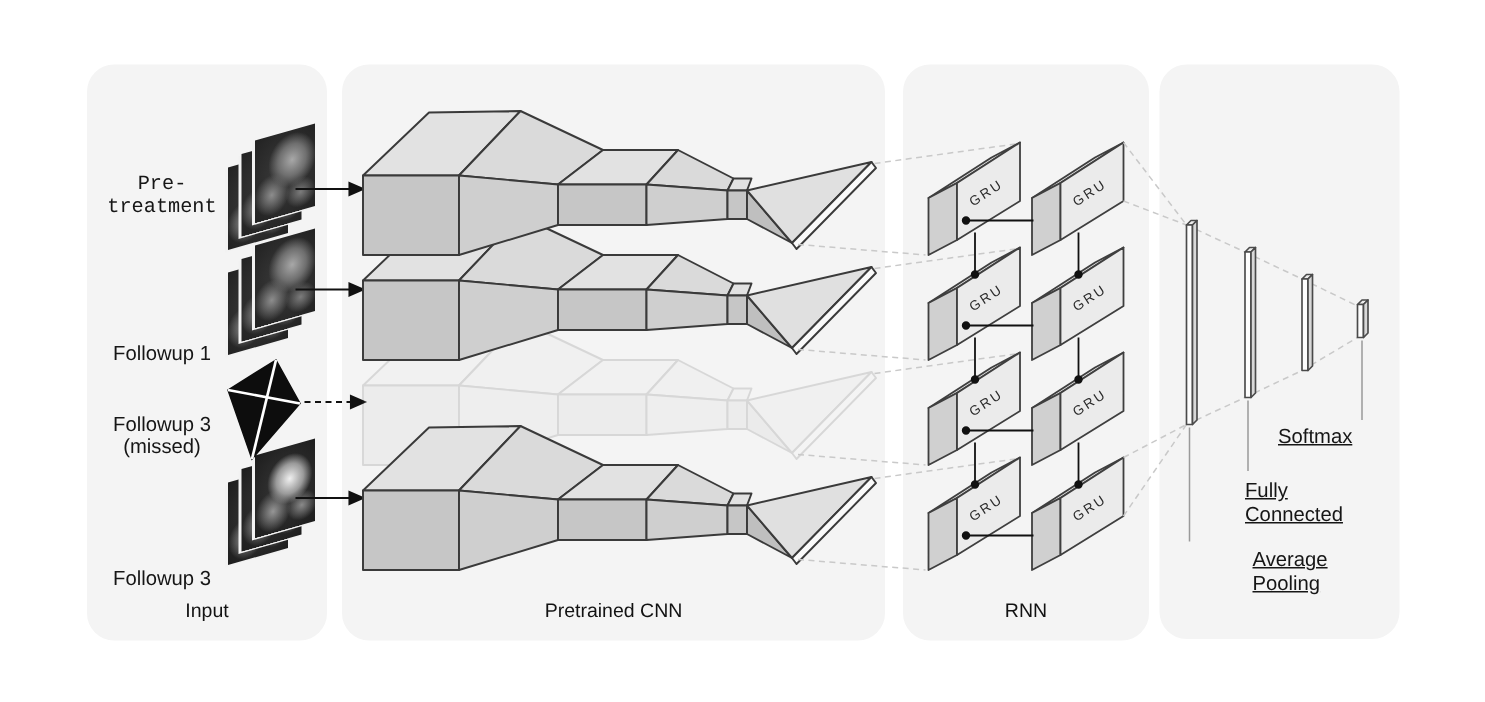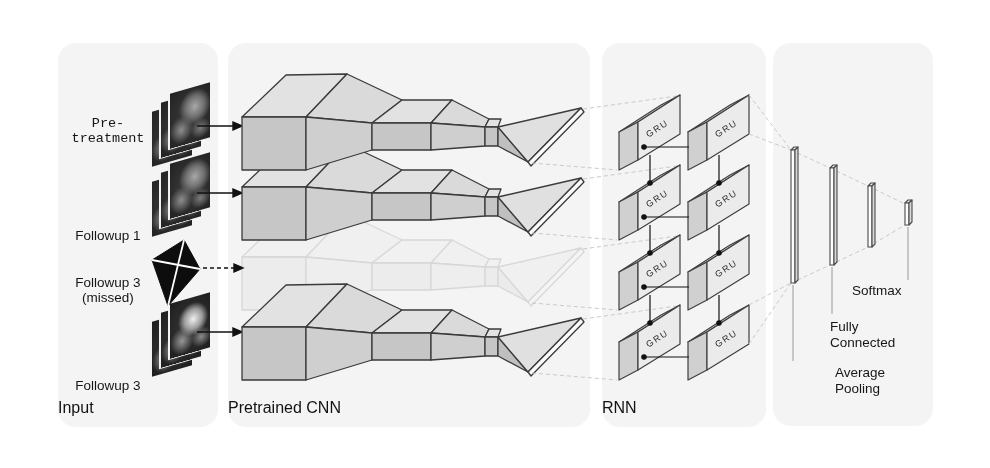--- a/index.html
+++ b/index.html
@@ -11,24 +11,24 @@
   }
   .panel{
     position:absolute;background:#f4f4f4;border-radius:18px;
   }
   .svg-overlay{position:absolute;left:0;top:0;width:990px;height:468px;}
   .row-label{
     position:absolute;left:58px;width:100px;text-align:center;
     font-size:13.5px;line-height:15px;color:#161616;
   }
   .panel-title{
-    position:absolute;font-size:16px;color:#121212;
+    position:absolute;text-align:center;font-size:13px;color:#121212;
   }
   .out-label{
-    position:absolute;font-size:13.5px;line-height:15.5px;color:#161616;
+    position:absolute;font-size:13.5px;line-height:15.5px;color:#161616;text-decoration:underline;
   }
   
   .stack{position:absolute;width:60px;height:75px;}
   .frame{
     position:absolute;width:40px;height:55px;
     transform:skewY(-16deg);
     background:
       radial-gradient(ellipse 55% 45% at 62% 36%, #a8a8a8 0%, #6f6f6f 42%, rgba(70,70,70,0) 72%),
       radial-gradient(ellipse 45% 38% at 28% 72%, #8d8d8d 0%, rgba(90,90,90,0) 65%),
       radial-gradient(ellipse 42% 30% at 76% 78%, #7c7c7c 0%, rgba(0,0,0,0) 60%),

